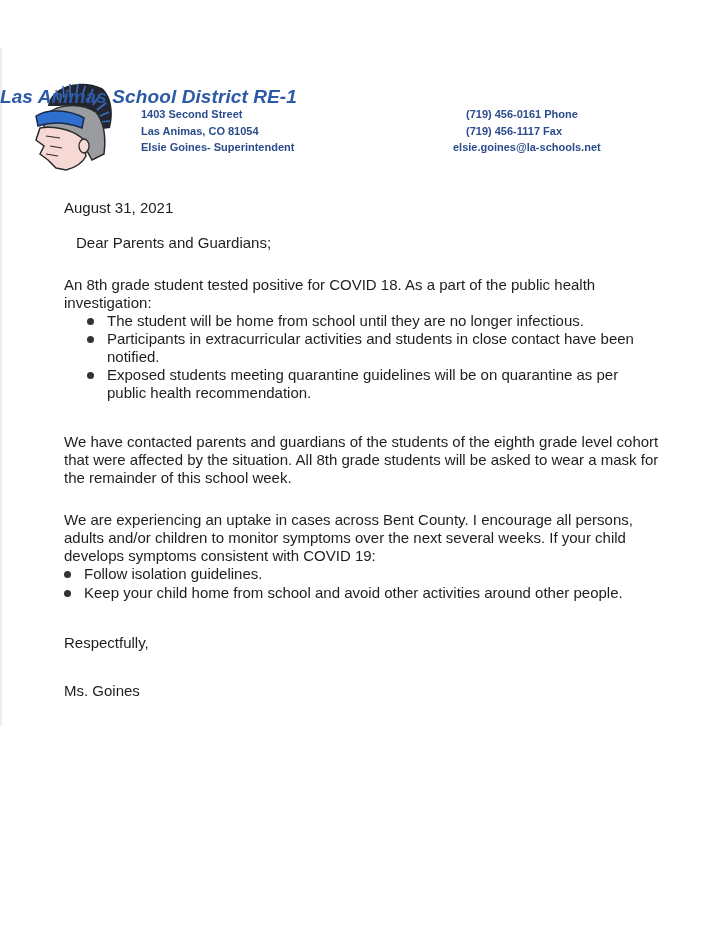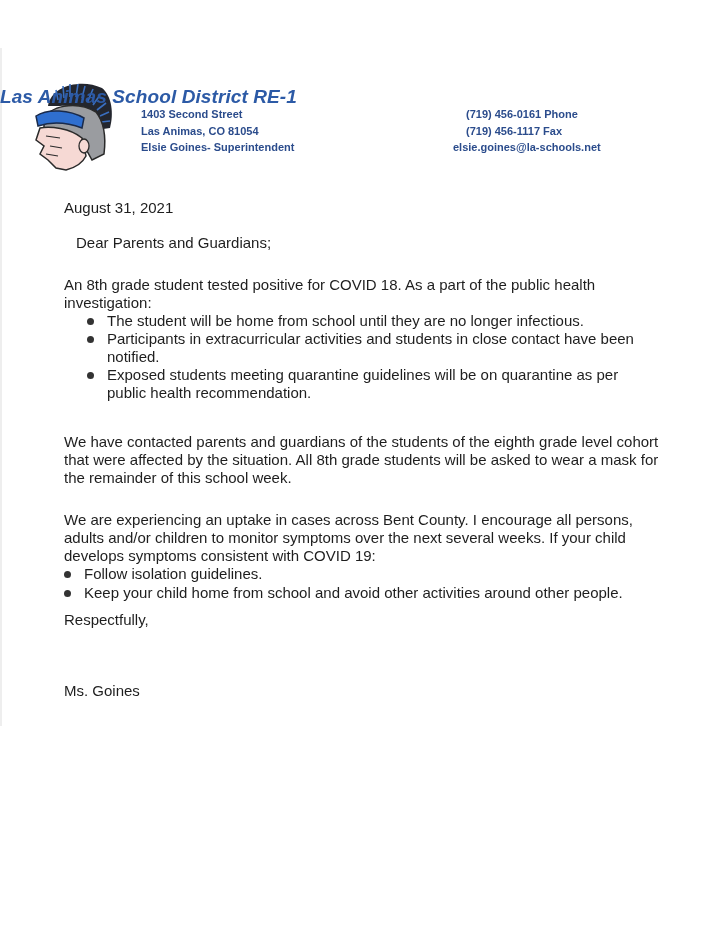--- a/index.html
+++ b/index.html
@@ -81,14 +81,14 @@
 </ul>
 
 <div class="p" style="top:433px; width:610px;">We have contacted parents and guardians of the students of the eighth grade level cohort that were affected by the situation.  All 8th grade students will be asked to wear a mask for the remainder of this school week.</div>
 <div class="p" style="top:511px; width:600px;">We are experiencing an uptake in cases across Bent County.  I encourage all persons, adults and/or children to monitor symptoms over the next several weeks.  If your child develops symptoms consistent with COVID 19:</div>
 
 <ul class="b2" style="top:565px;">
   <li>Follow isolation guidelines.</li>
   <li>Keep your child home from school and avoid other activities around other people.</li>
 </ul>
 
-<div class="p" style="top:611px;">Respectfully,</div>
+<div class="p" style="top:634px;">Respectfully,</div>
 <div class="p" style="top:682px;">Ms. Goines</div>
 
 </body></html>

